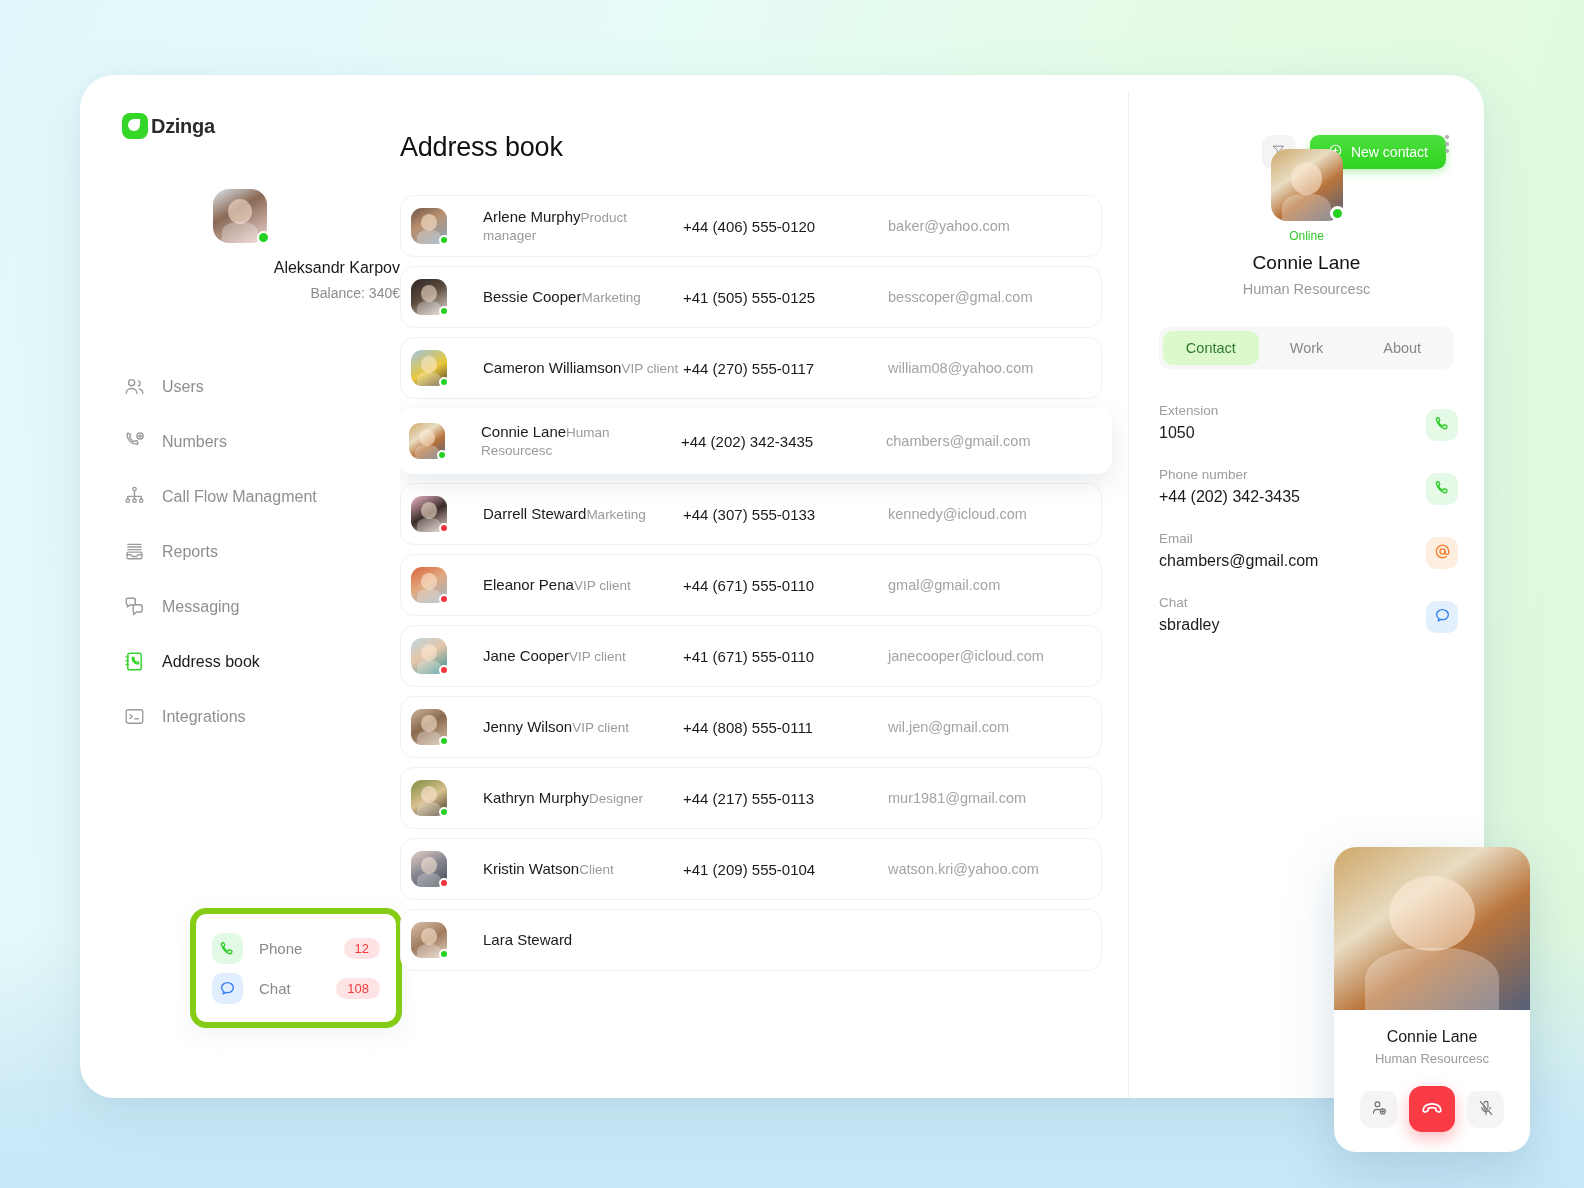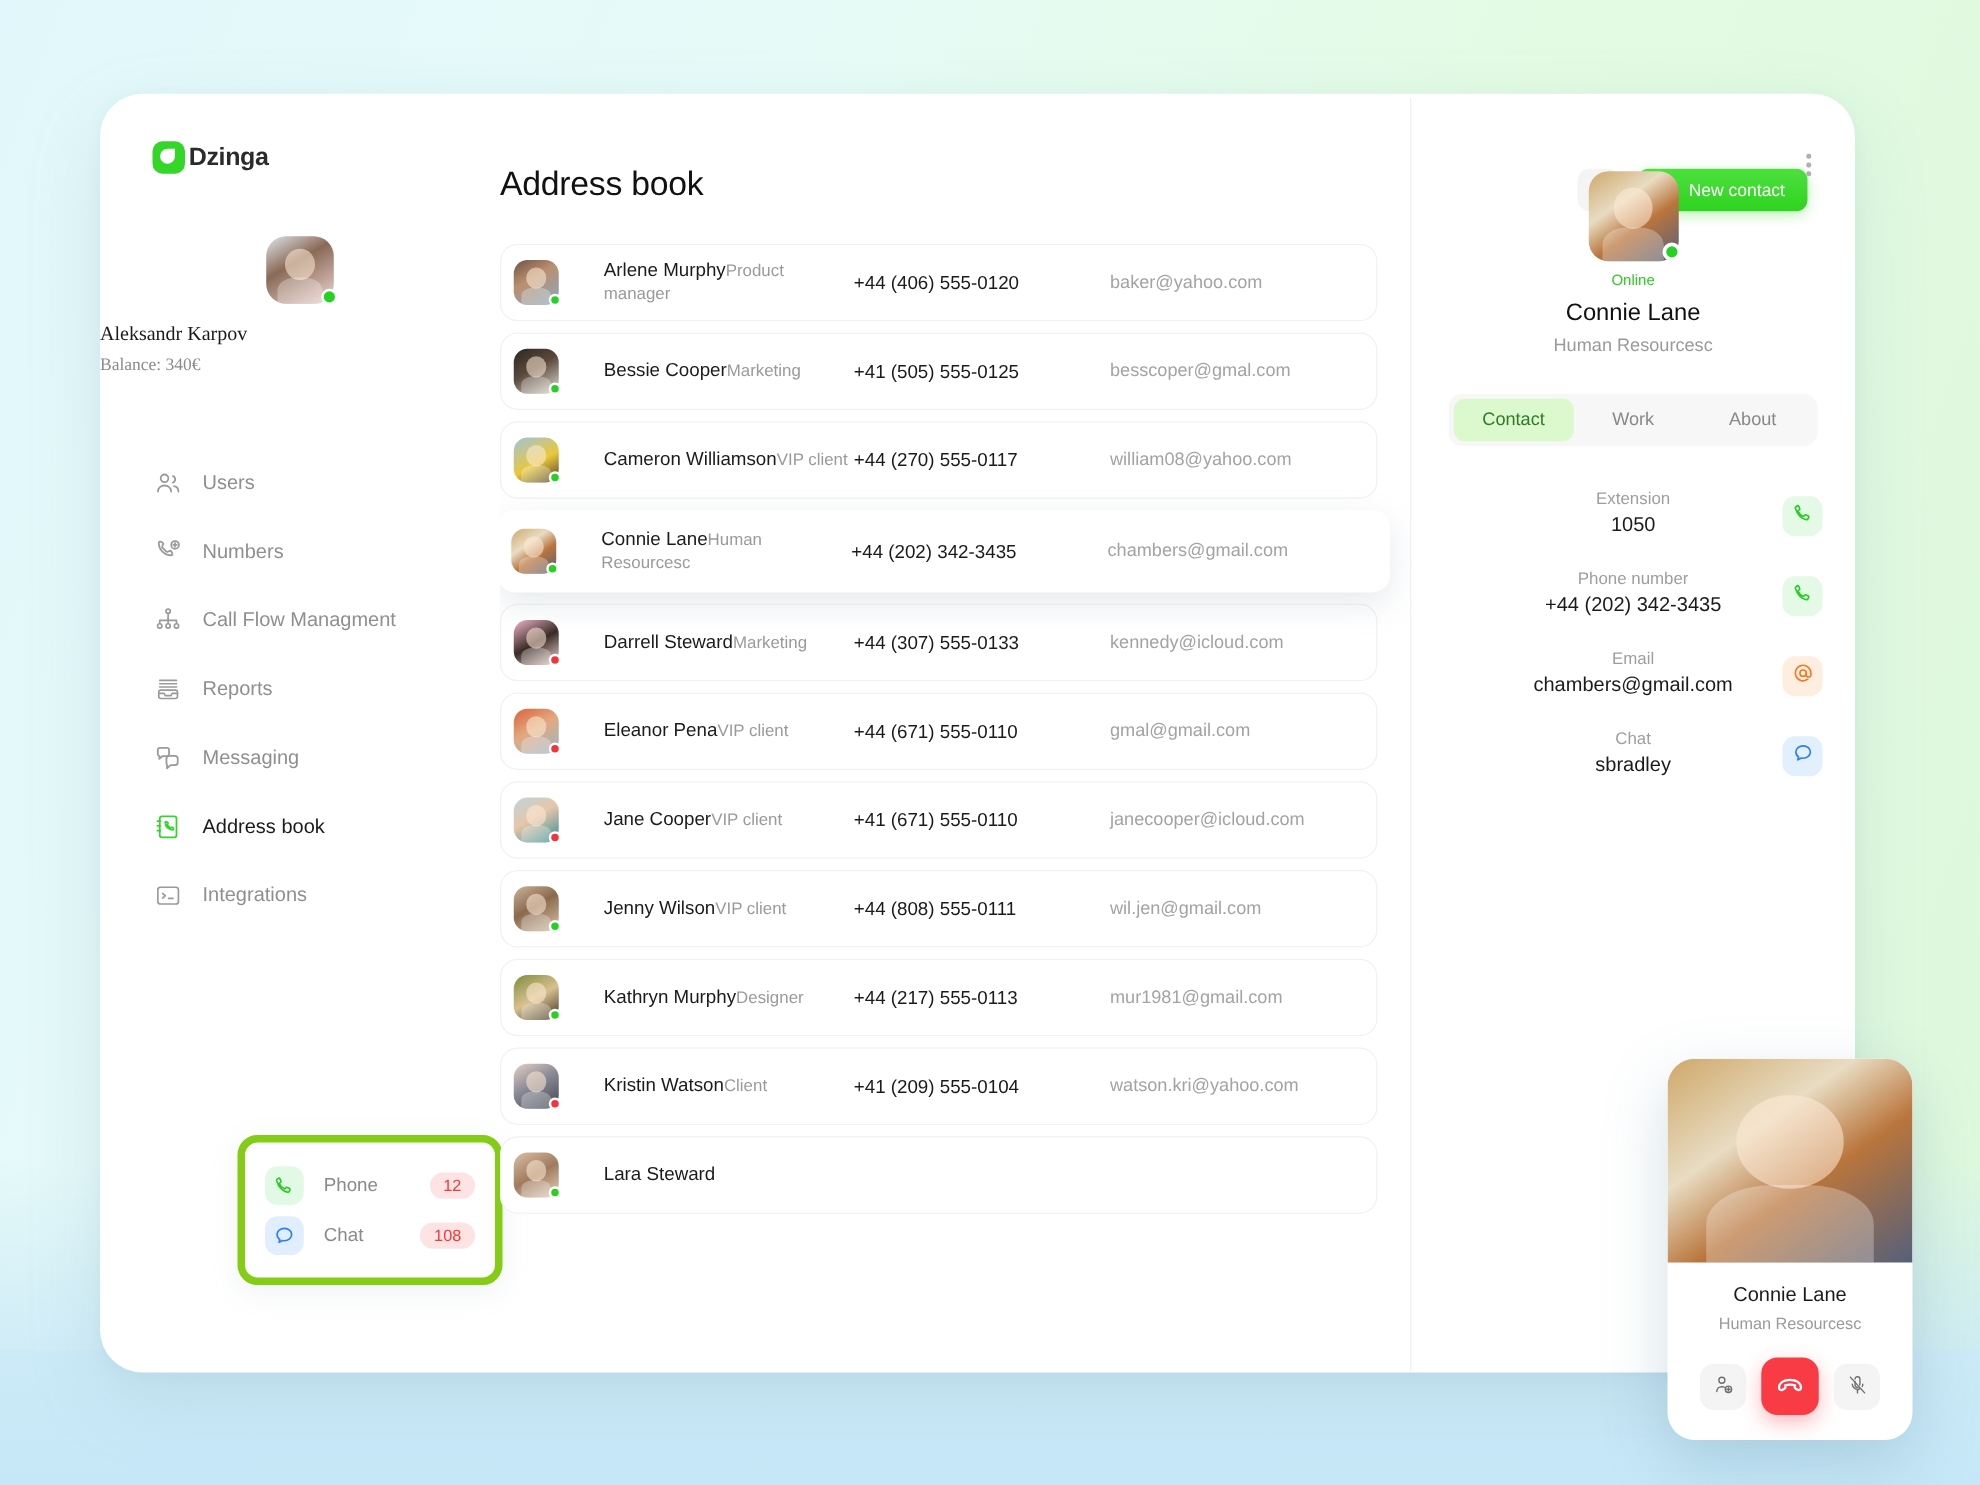--- a/index.html
+++ b/index.html
@@ -42,21 +42,21 @@
     width: 26px; height: 26px; border-radius: 8px 8px 8px 8px;
     background: #34d627; position: relative;
   }
   .logo-mark::after {
     content: ""; position: absolute; left: 5.5px; top: 5.5px;
     width: 12px; height: 12px; background: #fff;
     border-radius: 8px 0 8px 8px;
   }
   .logo-text { font-size: 20px; font-weight: bold; color: #2b2b2b; letter-spacing: -0.3px; }
 
-  .profile { margin-top: 50px; text-align: left; font-family: Liberation Serif, serif; }
+  .profile { margin-top: 50px; text-align: right; }
   .avatar-lg {
     width: 54px; height: 54px; border-radius: 16px; margin: 0 auto;
     position: relative; overflow: visible;
     background: linear-gradient(160deg,#e9eef3 0%,#dfe7ee 100%);
   }
   .avatar-lg .ph { position:absolute; inset:0; border-radius:16px; overflow:hidden; }
   .dot {
     position: absolute; right: -3px; bottom: -1px; width: 13px; height: 13px;
     border-radius: 50%; border: 2.5px solid #fff;
   }
@@ -143,21 +143,21 @@
   .c-avatar .ph { position: absolute; inset: 0; border-radius: 11px; overflow: hidden; }
   .c-avatar .dot { width: 10px; height: 10px; border-width: 2px; right: -2px; bottom: -1px; }
   .c-names { margin-left: 36px; width: 200px; }
   .c-name { font-size: 15px; color: #1b1b1b; font-weight: 500; line-height: 1.25; }
   .c-role { font-size: 13.5px; color: #9a9a9a; margin-top: 3px; }
   .c-phone { font-size: 15px; color: #1b1b1b; width: 205px; }
   .c-email { font-size: 14.5px; color: #a3a3a3; }
 
   
   .right-panel {
-    position: absolute; right: 0; top: 4px; width: 356px; height: 100%;
+    position: absolute; right: 0; top: 16px; width: 356px; height: 100%;
     border-left: 1px solid #f0f0f0;
     padding: 0 30px;
   }
   .rp-menu {
     position: absolute; right: 26px; top: 40px; width: 22px; height: 26px;
     display: flex; flex-direction: column; align-items: center; justify-content: center; gap: 3.5px;
     cursor: pointer;
   }
   .rp-menu i { width: 3.5px; height: 3.5px; border-radius: 50%; background: #b0b0b0; display: block; }
 
@@ -174,21 +174,21 @@
   .tabs {
     display: flex; background: #f7f7f7; border-radius: 11px; padding: 4px;
     margin-top: 30px;
   }
   .tab {
     flex: 1; text-align: center; font-size: 14.5px; color: #888;
     padding: 9px 0; border-radius: 9px; cursor: pointer;
   }
   .tab.active { background: #dcf8cd; color: #2f7a2a; }
 
-  .fields { margin-top: 34px; text-align: center; }
+  .fields { margin-top: 34px; }
   .field { position: relative; margin-bottom: 25px; }
   .f-label { font-size: 13.5px; color: #9e9e9e; }
   .f-value { font-size: 16px; color: #1b1b1b; margin-top: 6px; }
   .f-action {
     position: absolute; right: -4px; top: 6px; width: 32px; height: 32px;
     border-radius: 10px; display: flex; align-items: center; justify-content: center; cursor: pointer;
   }
   .f-action.green { background: #e4f9e6; }
   .f-action.orange { background: #fdeee0; }
   .f-action.blue { background: #e2effd; }

